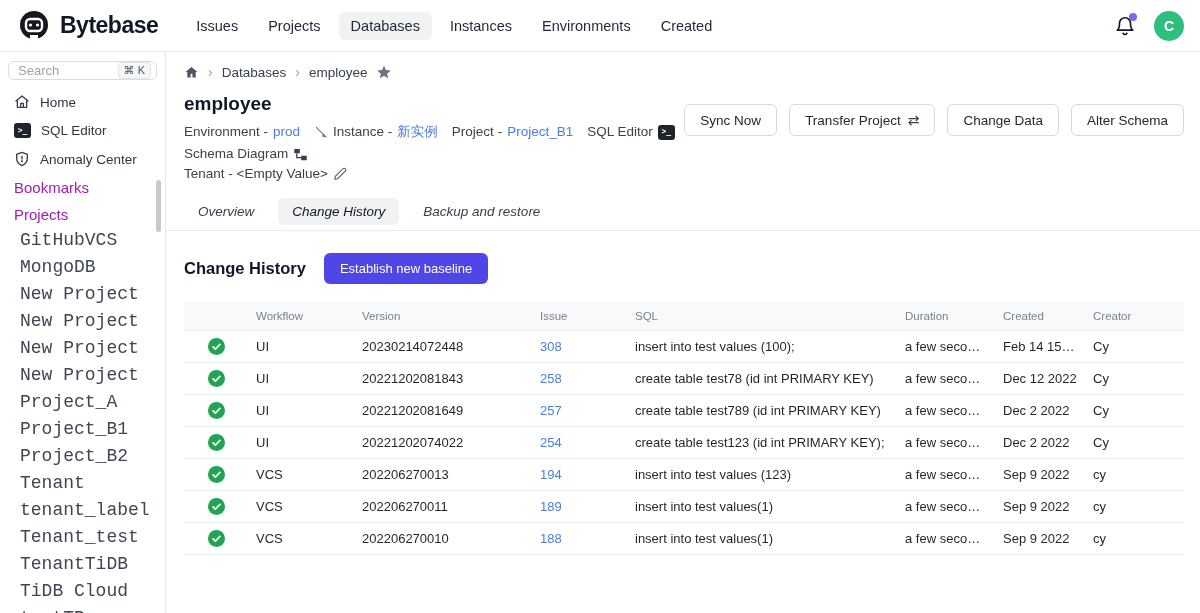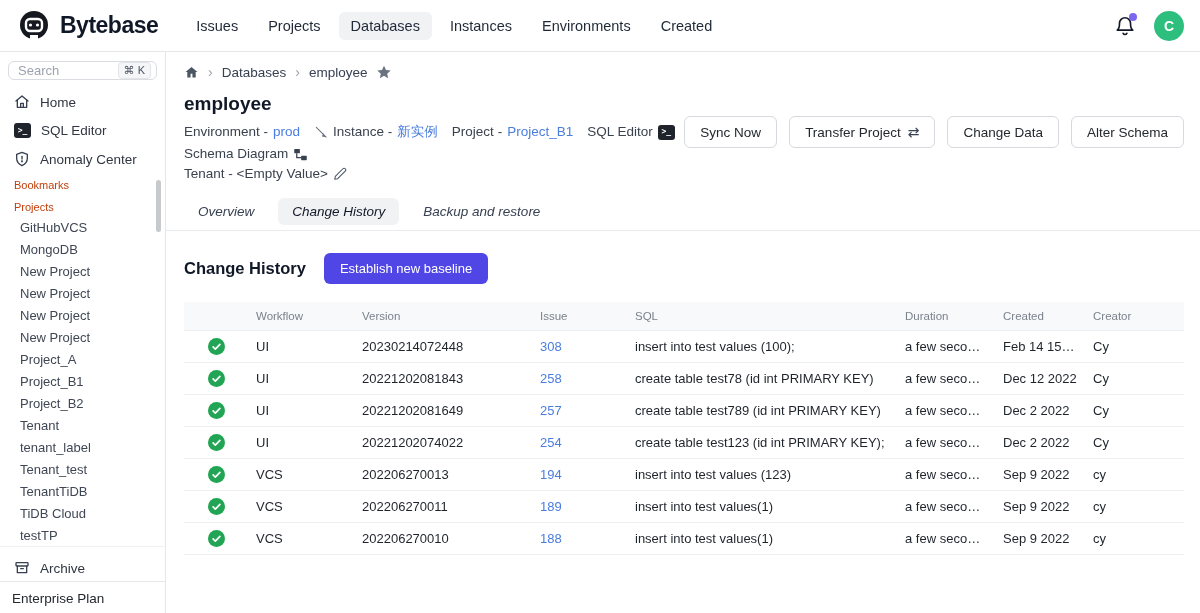--- a/index.html
+++ b/index.html
@@ -30,42 +30,42 @@
   .search-box { margin:9px 8px 6px 8px; height:27px; border:1px solid #d9dce1; border-radius:6px;
     display:flex; align-items:center; padding:0 5px 0 9px; background:#fff; }
   .search-box input { border:none; outline:none; width:90px; font-size:13px; color:#374151;
     font-family:inherit; background:transparent; }
   .search-box input::placeholder { color:#9ca3af; }
   .kbd { margin-left:auto; font-size:11px; color:#4b5563; background:#f5f6f7;
     border:1px solid #e2e4e8; border-radius:4px; padding:1px 5px; white-space:nowrap; }
   .side-nav-item { display:flex; align-items:center; gap:10px; padding:5px 14px; font-size:13.5px;
     color:#303742; cursor:pointer; margin-top:3px; }
   .side-nav-item svg { flex-shrink:0; }
-  .section-label { padding:7px 14px 3px 14px; font-size:11px; color:#c2410c; }
-  .proj-item { padding:3.5px 14px 3.5px 20px; font-size:13px; color:#3f4754; cursor:pointer;
-    white-space:nowrap; overflow:hidden; text-overflow:ellipsis; }
+  .section-label { padding:7px 14px 3px 14px; font-size:15px; color:#a21caf; }
+  .proj-item { padding:3.5px 14px 3.5px 20px; font-size:18px; color:#3f4754; cursor:pointer;
+    white-space:nowrap; overflow:hidden; text-overflow:ellipsis;font-family:Liberation Mono, monospace; }
   .archive-row { margin-top:auto; border-top:1px solid #f0f1f3; padding-top:13px; padding-bottom:5px; }
   .side-footer { border-top:1px solid #e5e7eb; padding:9px 12px 12px 12px; font-size:13.5px; color:#24292f; }
   .side-scroll-thumb { position:absolute; right:4px; top:128px; width:5px; height:52px;
     border-radius:3px; background:#c7cacd; }
 
   
   .main { flex:1; position:relative; padding:12px 16px 0 18px; overflow:hidden; }
   .breadcrumb { display:flex; align-items:center; gap:9px; font-size:13.5px; color:#374151; }
   .crumb-sep { color:#9ca3af; font-size:14px; }
   .crumb-link { cursor:pointer; }
   .page-title { margin-top:13px; font-size:19px; font-weight:700; color:#101828; }
   .meta { margin-top:7px; max-width:620px; font-size:13.5px; color:#3a424e; line-height:20px; }
   .meta-line { display:flex; align-items:center; flex-wrap:wrap; column-gap:14px; row-gap:2px; }
   .meta-item { display:inline-flex; align-items:center; gap:5px; }
   .meta a, .blue-link { color:var(--link,#4a7ddd); text-decoration:none; cursor:pointer; }
   .term-icon { display:inline-flex; width:17px; height:15px; background:#1f242c; border-radius:3px;
     color:#fff; font-size:8px; font-weight:700; align-items:center; justify-content:center;
     font-family:"DejaVu Sans Mono",monospace; letter-spacing:0; }
-  .actions { position:absolute; top:64px; right:16px; display:flex; gap:12px; }
+  .actions { position:absolute; top:52px; right:16px; display:flex; gap:12px; }
   .action-btn { background:#fff; border:1px solid #d6d9de; border-radius:6px; padding:7px 15px;
     font-size:13.5px; font-weight:500; color:#24292f; font-family:inherit; cursor:pointer;
     display:inline-flex; align-items:center; gap:7px; white-space:nowrap; }
   .transfer-glyph { font-size:14px; color:#374151; }
 
   .tabs-wrap { margin:14px -16px 0 -18px; padding:0 16px 5px 18px; border-bottom:1px solid #e9ebee;
     display:flex; gap:10px;font-style:italic; }
   .tab { font-size:13.5px; color:#374151; padding:6px 14px; border-radius:6px; cursor:pointer; }
   .tab.active { background:#f1f2f4; color:#111827; font-weight:500; }
 

